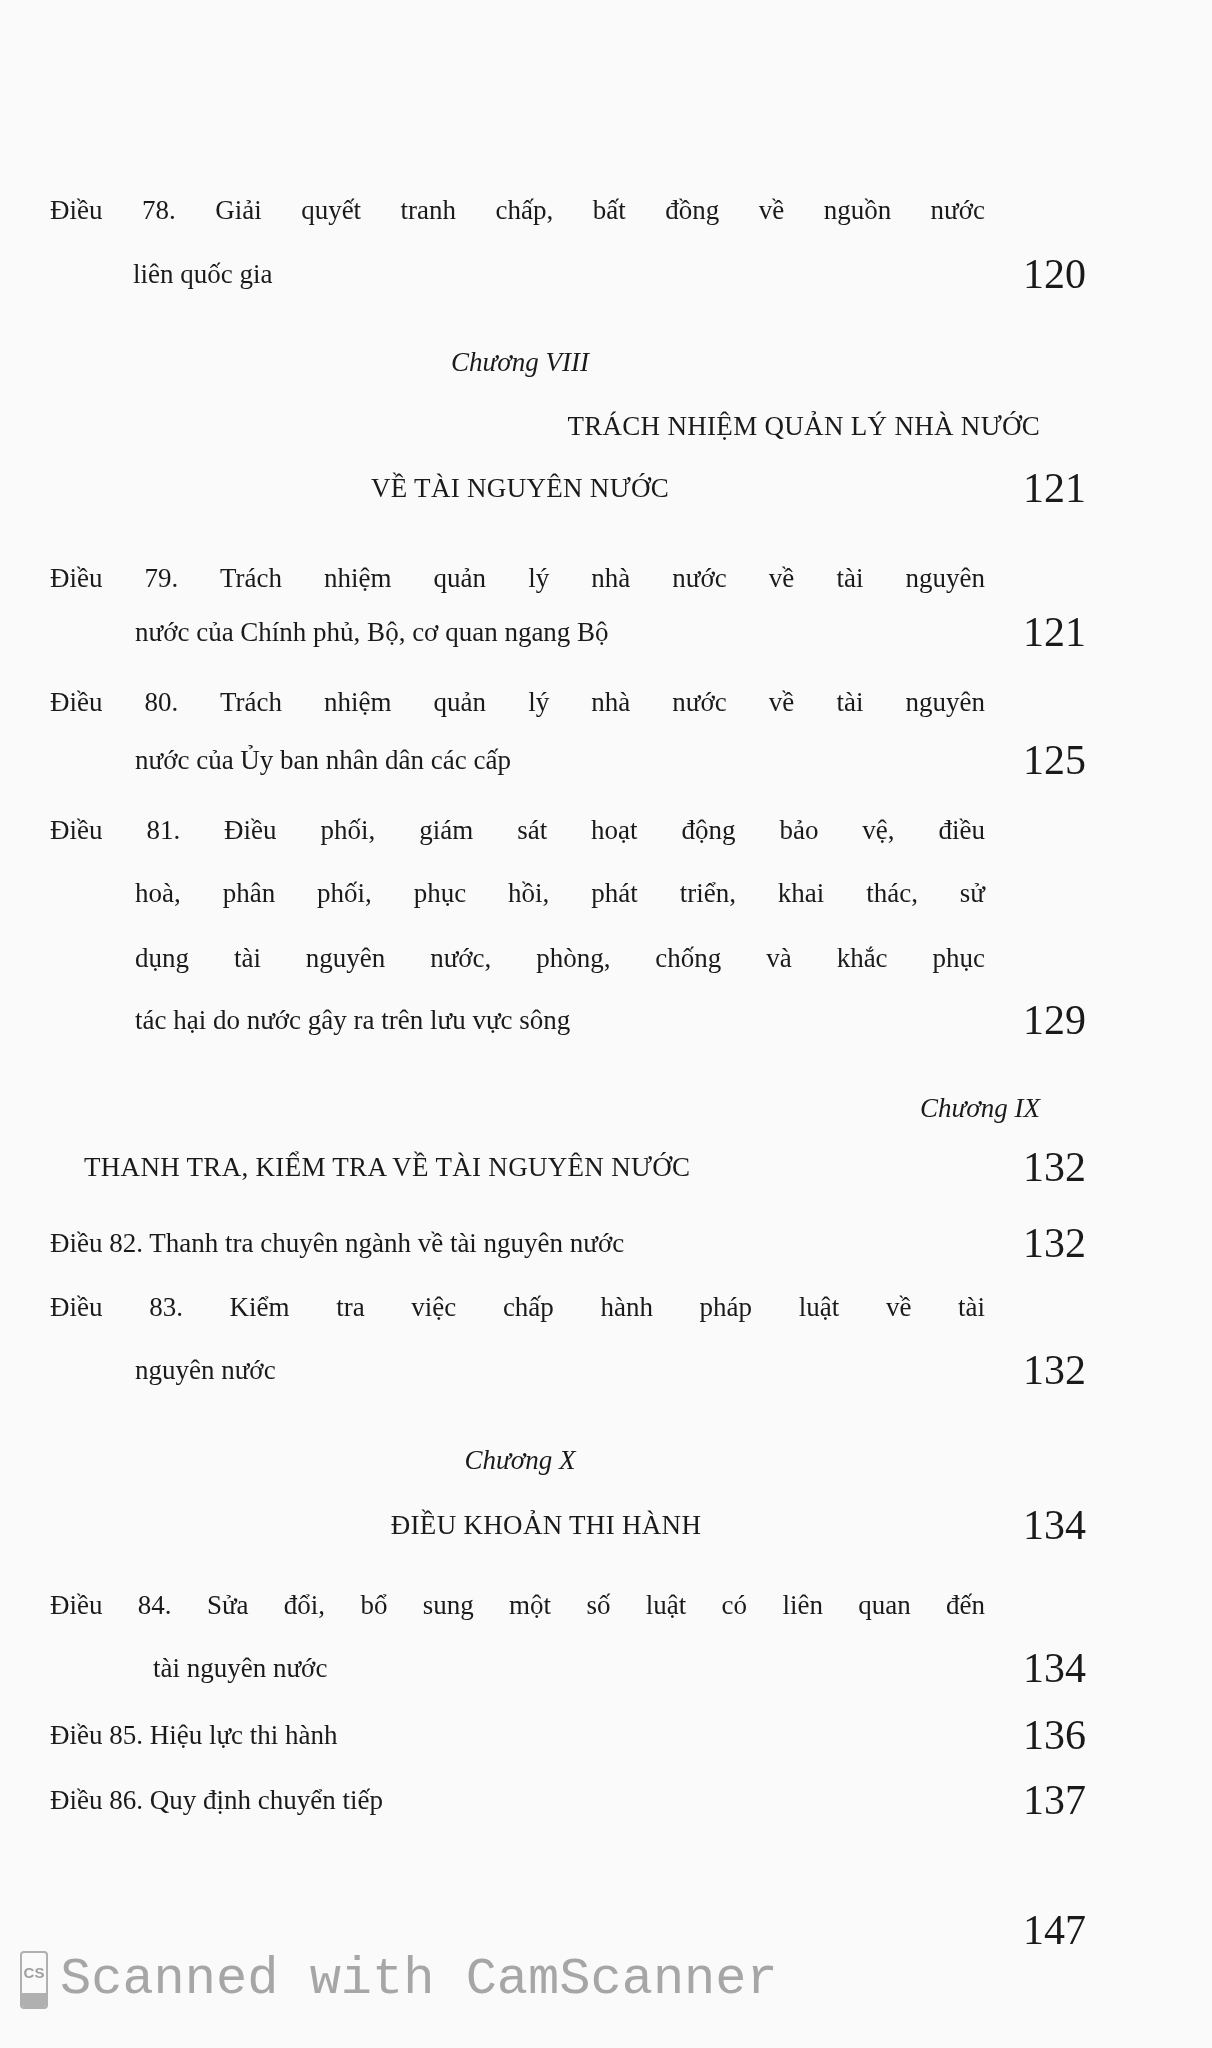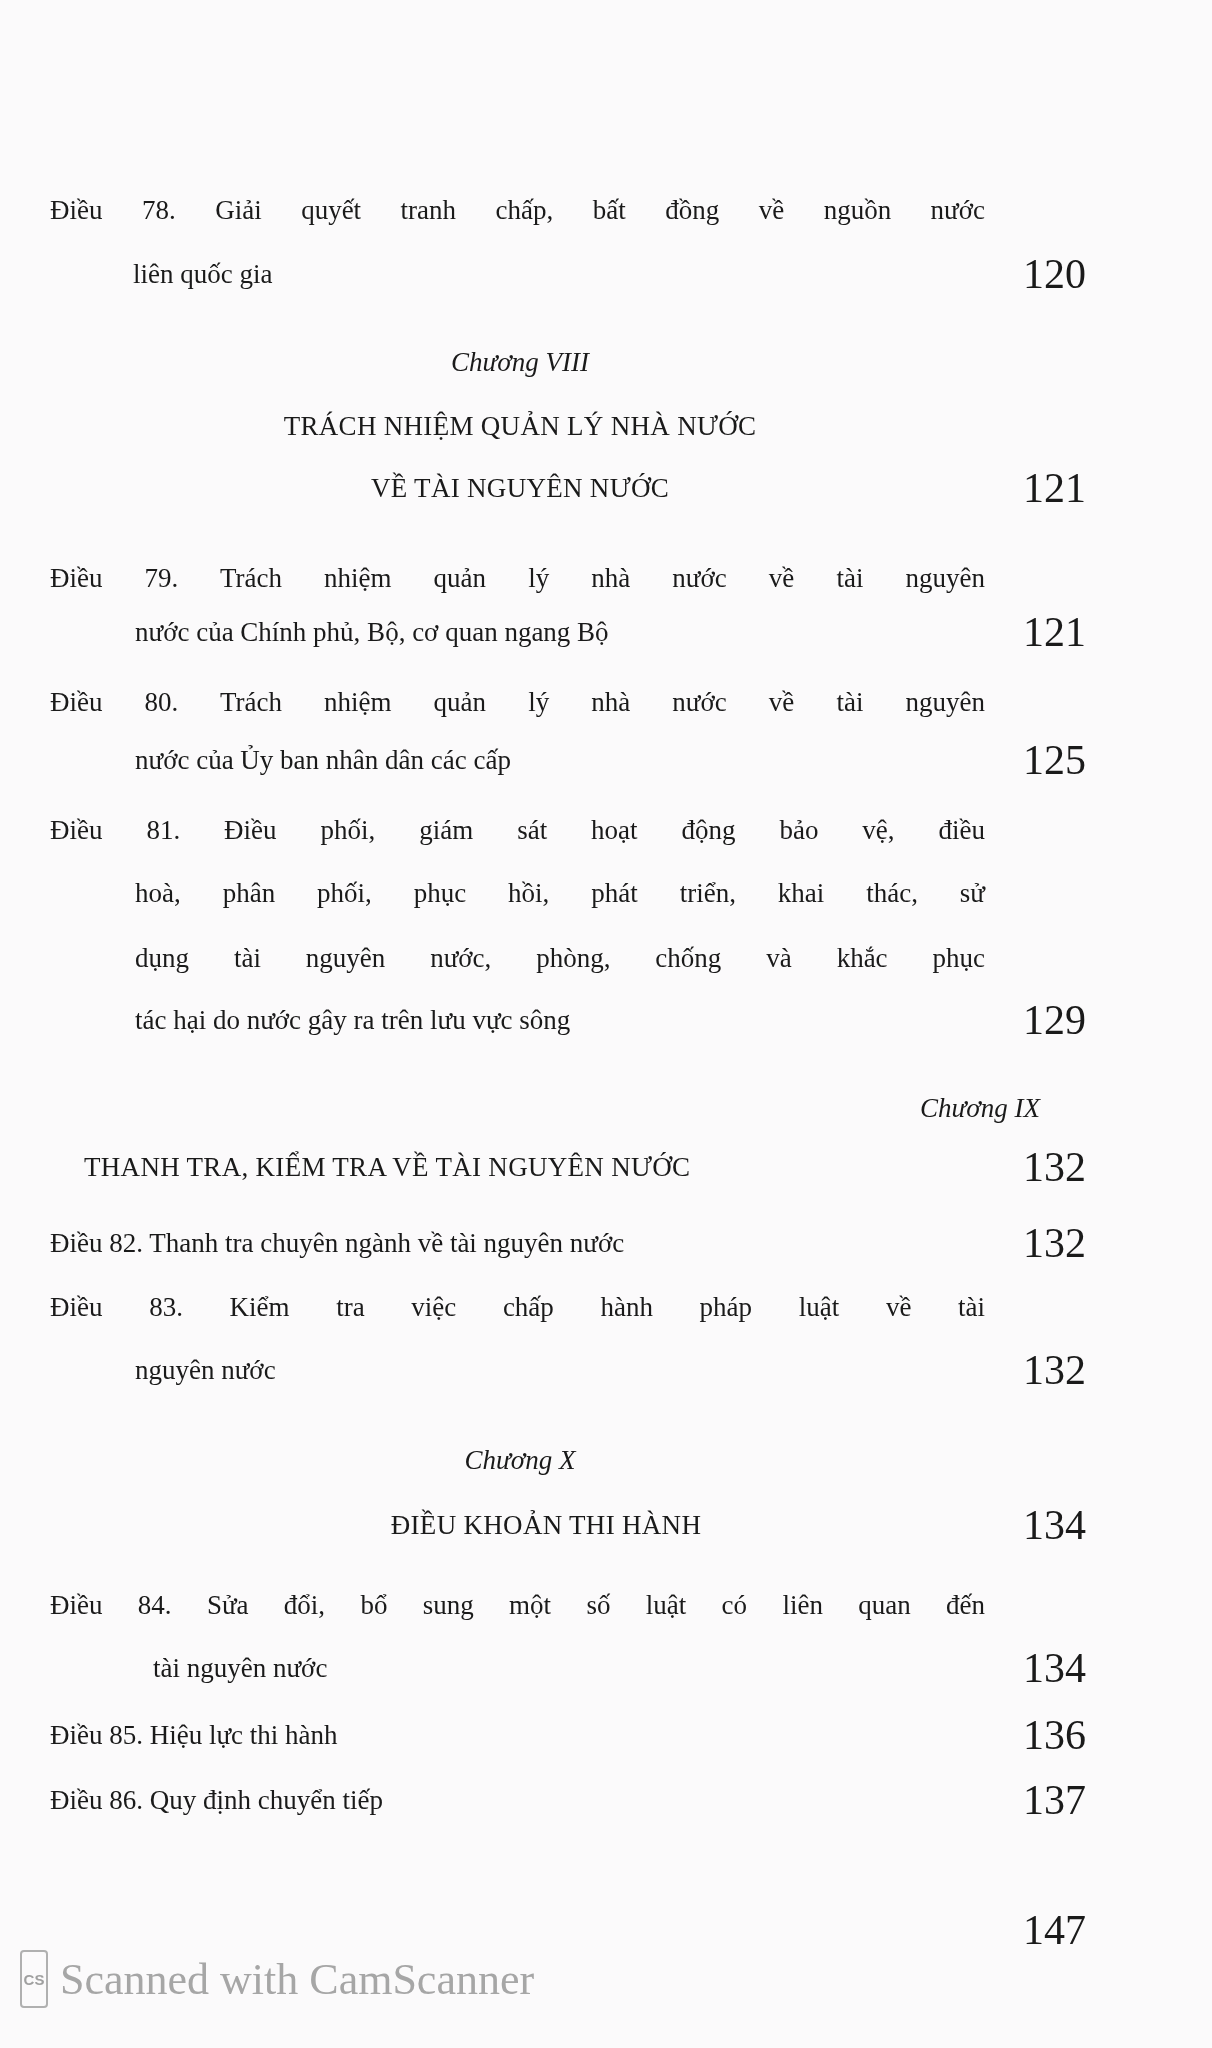--- a/index.html
+++ b/index.html
@@ -4,36 +4,36 @@
 <style>
   html,body{margin:0;padding:0;}
   body{width:1212px;height:2048px;background:#fbfafb;position:relative;overflow:hidden;
        font-family:"Liberation Serif","DejaVu Serif",serif;color:#1a1a1a;}
   .ln{position:absolute;font-size:27px;line-height:40px;white-space:nowrap;}
   .just{text-align:justify;text-align-last:justify;white-space:normal;}
   .it{font-style:italic;}
   .pg{position:absolute;left:1020px;width:66px;text-align:right;font-size:42px;line-height:40px;}
   .cap{letter-spacing:0.3px;}
   .wm{position:absolute;left:20px;top:1950px;display:flex;align-items:center;gap:12px;color:#a6a6a6;}
-  .wm-logo{width:24px;height:54px;border:2px solid #b0b0b0;border-radius:4px;display:flex;flex-direction:row;overflow:hidden;}
+  .wm-logo{width:24px;height:54px;border:2px solid #b0b0b0;border-radius:4px;display:flex;flex-direction:column;overflow:hidden;}
   .wm-logo .t{flex:1;display:flex;align-items:center;justify-content:center;font-family:"Liberation Sans",sans-serif;font-size:15px;font-weight:bold;color:#a0a0a0;}
   .wm-logo .b{height:14px;background:#b0b0b0;}
-  .wm-text{font-family:Liberation Serif, serif;font-size:44px;}
+  .wm-text{font-family:Liberation Mono, monospace;font-size:52px;}
 </style>
 </head>
 <body>
 
 <div>
 
   <div class="ln just" style="left:50px;top:190px;width:935px;">Điều 78. Giải quyết tranh chấp, bất đồng về nguồn nước</div>
   <div class="ln" style="left:133px;top:254px;">liên quốc gia</div>
   <div class="pg" style="top:254px;">120</div>
 
   <div class="ln it" style="left:0;width:1040px;text-align:center;top:342px;">Chương VIII</div>
-  <div class="ln cap" style="left:0;width:1040px;text-align:center;top:406px;">TRÁCH NHIỆM QUẢN LÝ NHÀ NƯỚC</div>
+  <div class="ln cap" style="left:0;width:1040px;text-align:right;top:406px;">TRÁCH NHIỆM QUẢN LÝ NHÀ NƯỚC</div>
   <div class="ln cap" style="left:0;width:1040px;text-align:center;top:468px;">VỀ TÀI NGUYÊN NƯỚC</div>
   <div class="pg" style="top:468px;">121</div>
 
   <div class="ln just" style="left:50px;top:558px;width:935px;">Điều 79. Trách nhiệm quản lý nhà nước về tài nguyên</div>
   <div class="ln" style="left:135px;top:612px;">nước của Chính phủ, Bộ, cơ quan ngang Bộ</div>
   <div class="pg" style="top:612px;">121</div>
 
   <div class="ln just" style="left:50px;top:682px;width:935px;">Điều 80. Trách nhiệm quản lý nhà nước về tài nguyên</div>
   <div class="ln" style="left:135px;top:740px;">nước của Ủy ban nhân dân các cấp</div>
   <div class="pg" style="top:740px;">125</div>

